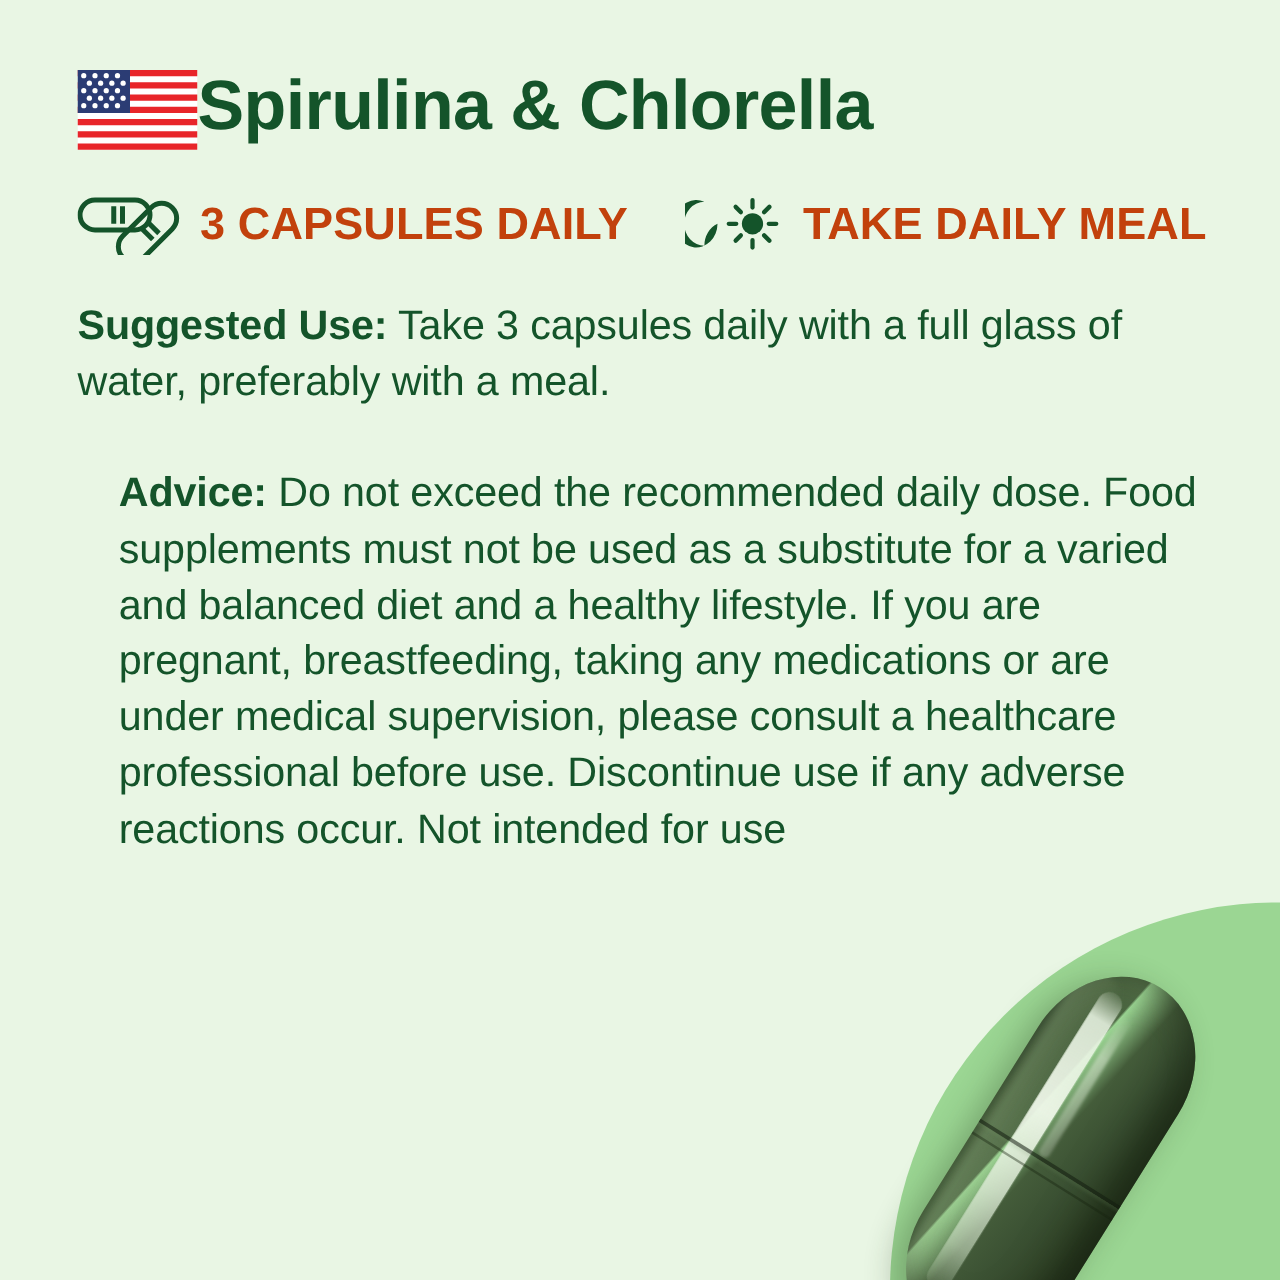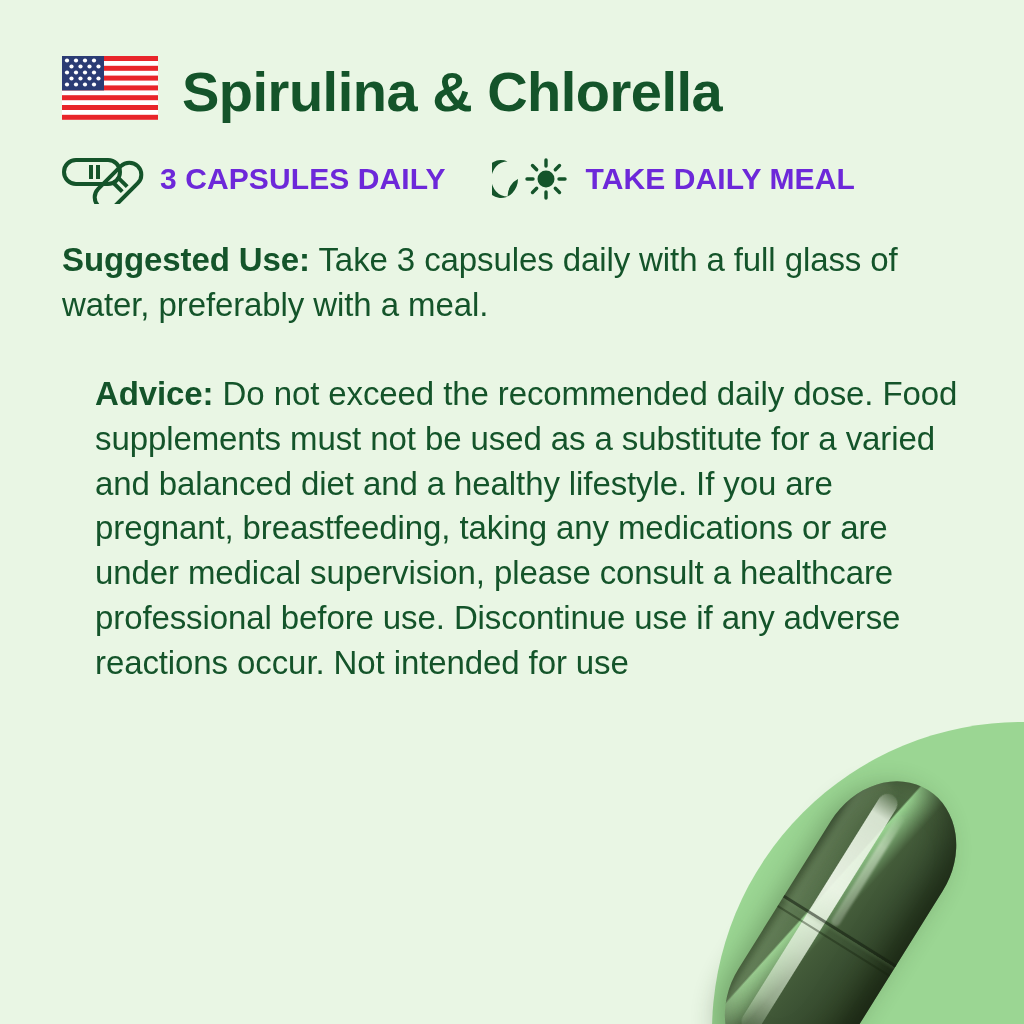--- a/index.html
+++ b/index.html
@@ -136,22 +136,21 @@
   
   .content {
     position: relative;
     z-index: 2;
     padding: 56px 60px 0 62px;
   }
 
   
   .title-row {
     display: flex;
-    align-items: flex-end;
-    gap: 24px;
+    align-items: flex-start;
     margin-bottom: 34px;
   }
 
   .flag {
     width: 96px;
     height: 64px;
     flex: 0 0 auto;
     display: block;
   }
 
@@ -197,24 +196,24 @@
     align-items: center;
     gap: 14px;
   }
 
   .icon-item .glyph {
     flex: 0 0 auto;
     display: block;
   }
 
   .icon-label {
-    font-size: 30px;
+    font-size: 36px;
     font-weight: 600;
     letter-spacing: 0.1px;
-    color: #6d28d9;
+    color: #c2410c;
     white-space: nowrap;
   }
 
   .suggested-block {
     margin-bottom: 44px;
   }
 
   .advice-block {
     max-width: 935px;
     margin-left: 33px;

